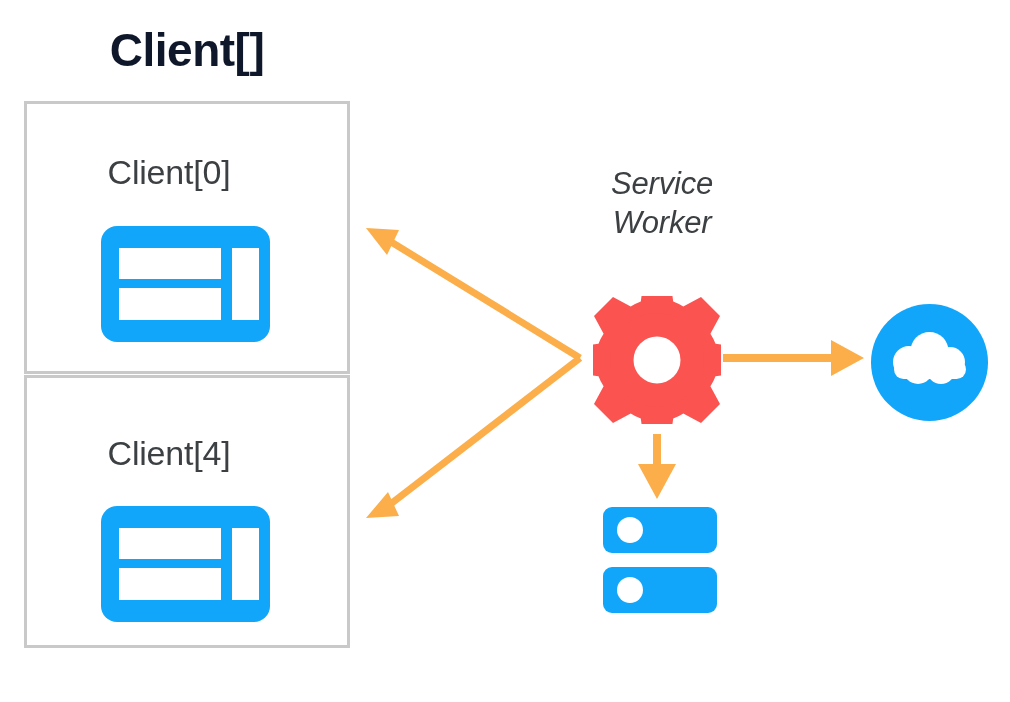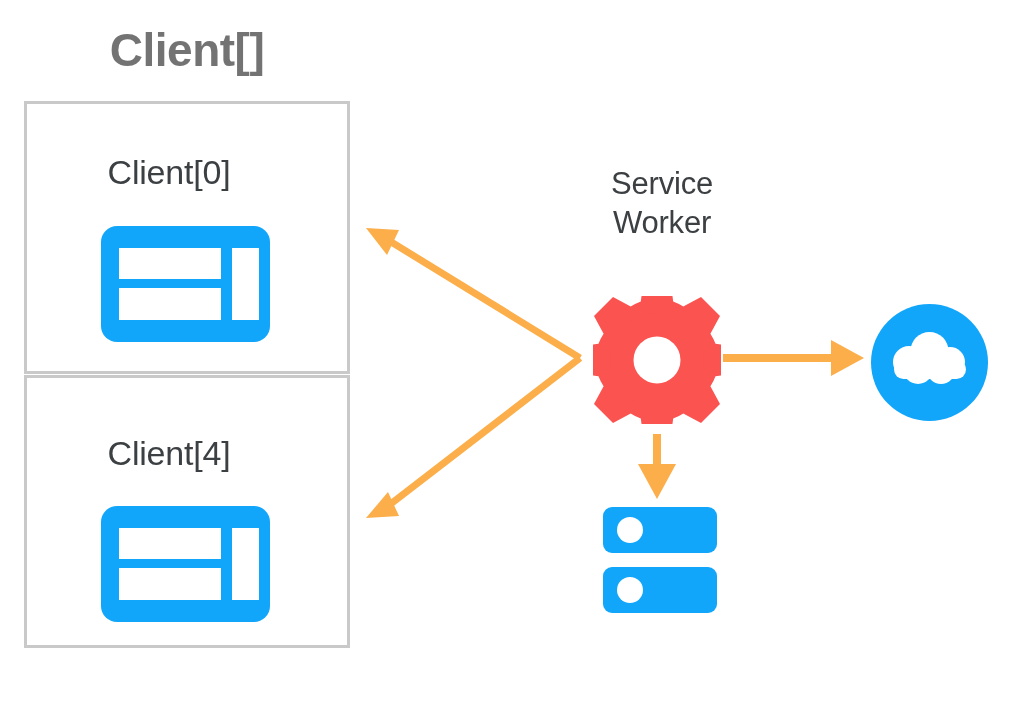--- a/index.html
+++ b/index.html
@@ -27,21 +27,21 @@
   
   .title-clients {
     position: absolute;
     left: 24px;
     top: 27px;
     width: 326px;
     text-align: center;
     font-size: 46px;
     font-weight: 700;
     letter-spacing: -0.5px;
-    color: #737373;
+    color: #0f172a;
     line-height: 1;
     white-space: nowrap;
   }
 
   .client-label {
     position: absolute;
     width: 290px;
     left: 24px;
     text-align: center;
     font-size: 34px;
@@ -59,21 +59,21 @@
     left: 560px;
     top: 165px;
     width: 204px;
     text-align: center;
     font-size: 31px;
     font-weight: 400;
     letter-spacing: -0.2px;
     color: #3c4043;
     line-height: 1.25;
   }
-  .label-service-worker .ln { display: block; }
+  .label-service-worker .ln { display: block; font-style: italic; }
 
   
   .client-box {
     position: absolute;
     left: 24px;
     width: 326px;
     border: 3px solid #c9c9c9;
     box-sizing: border-box;
     background: #ffffff;
   }

